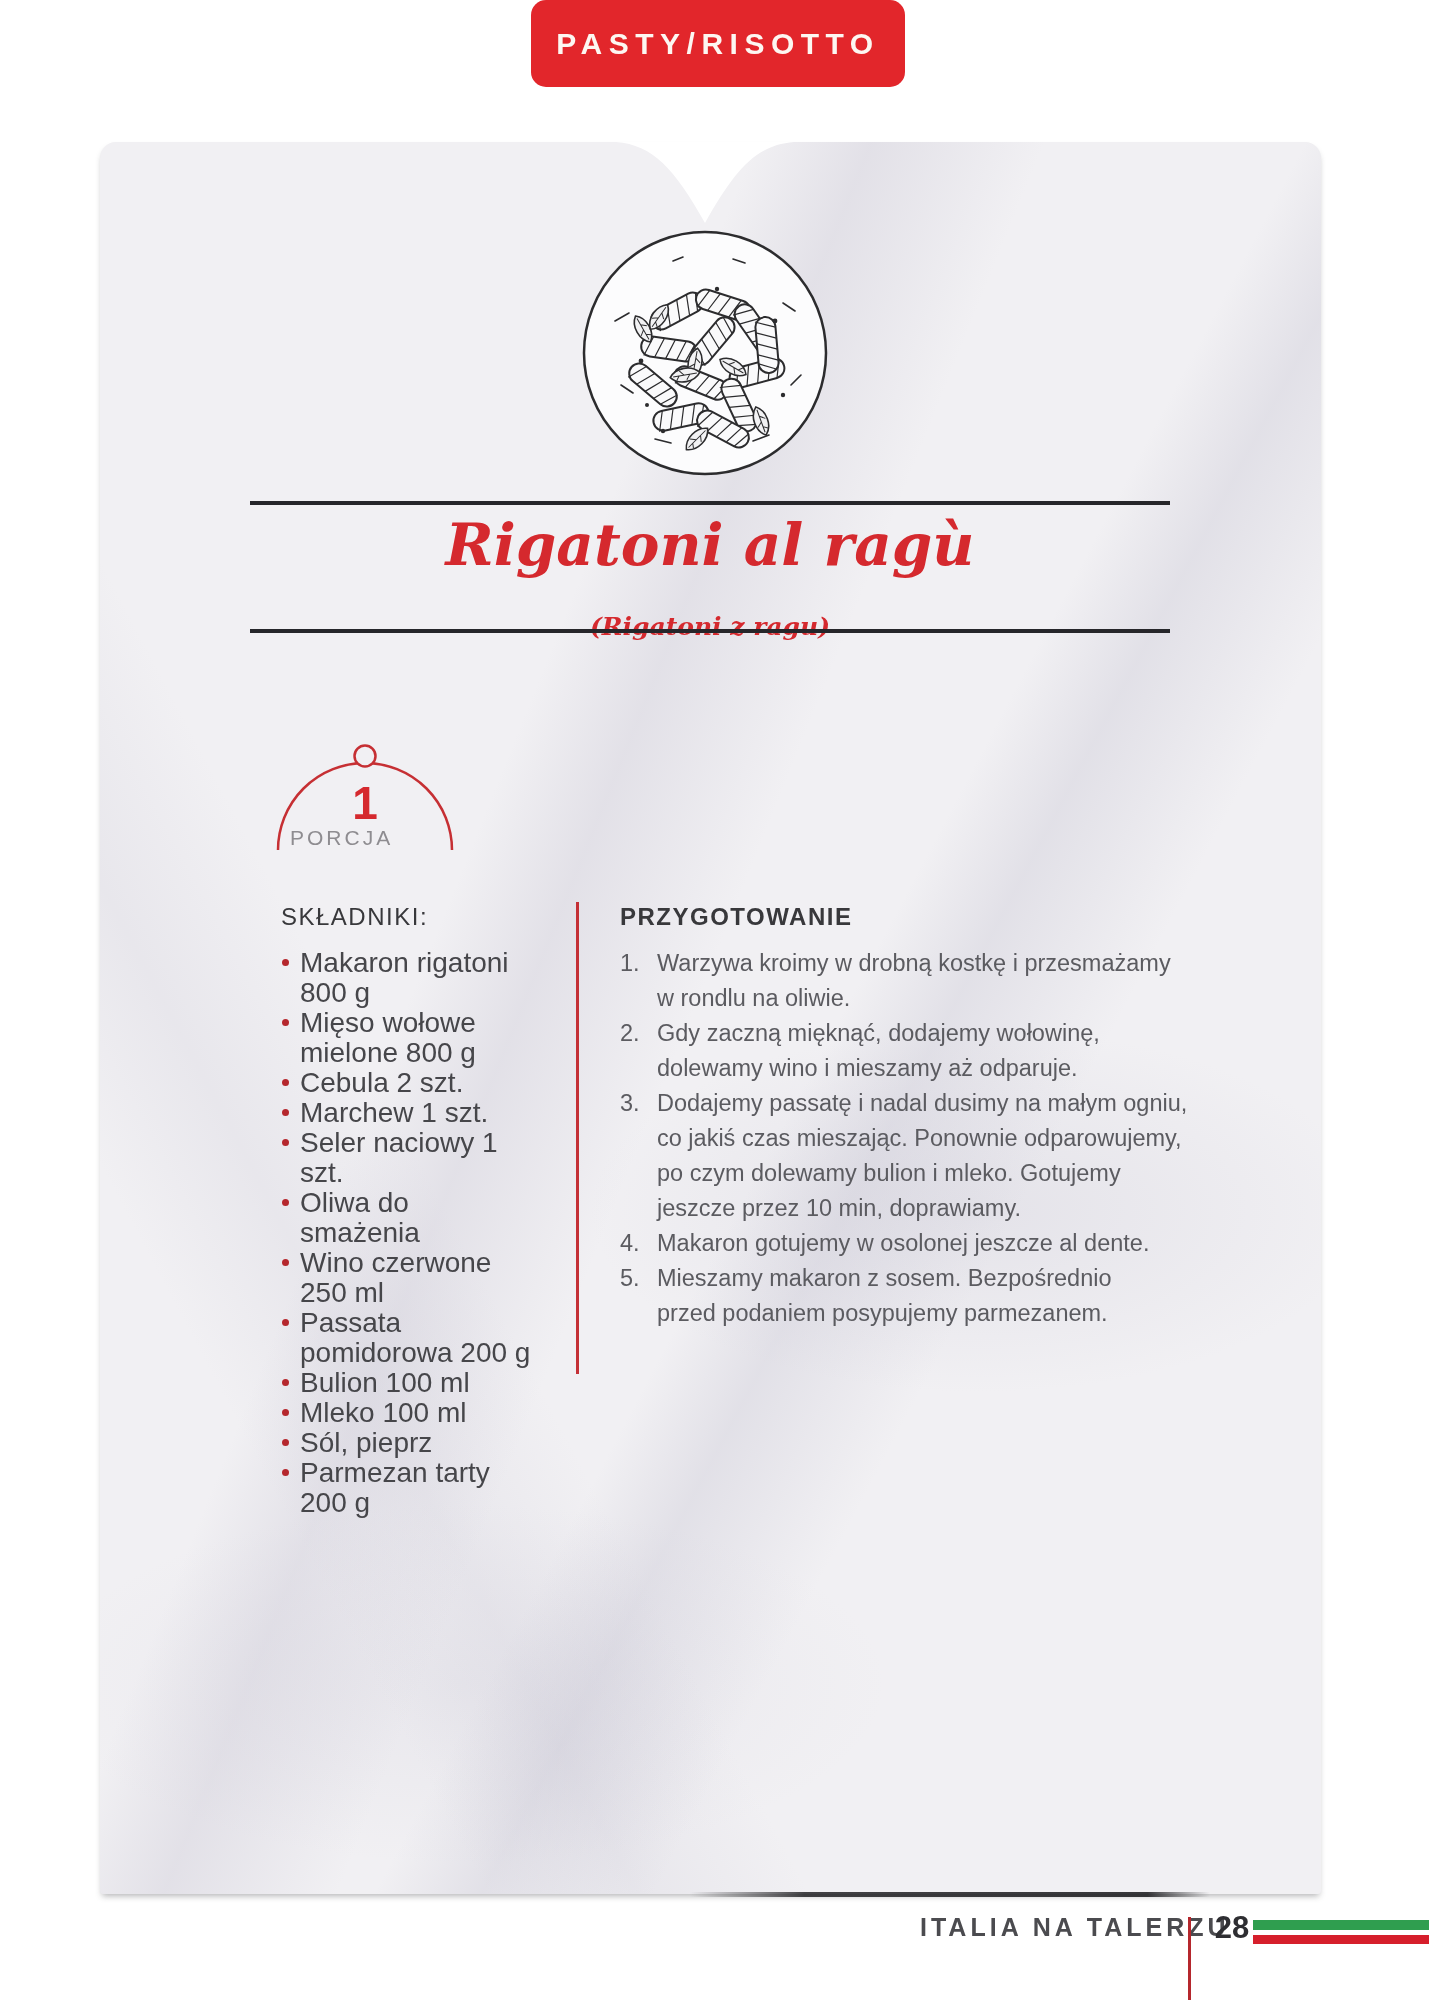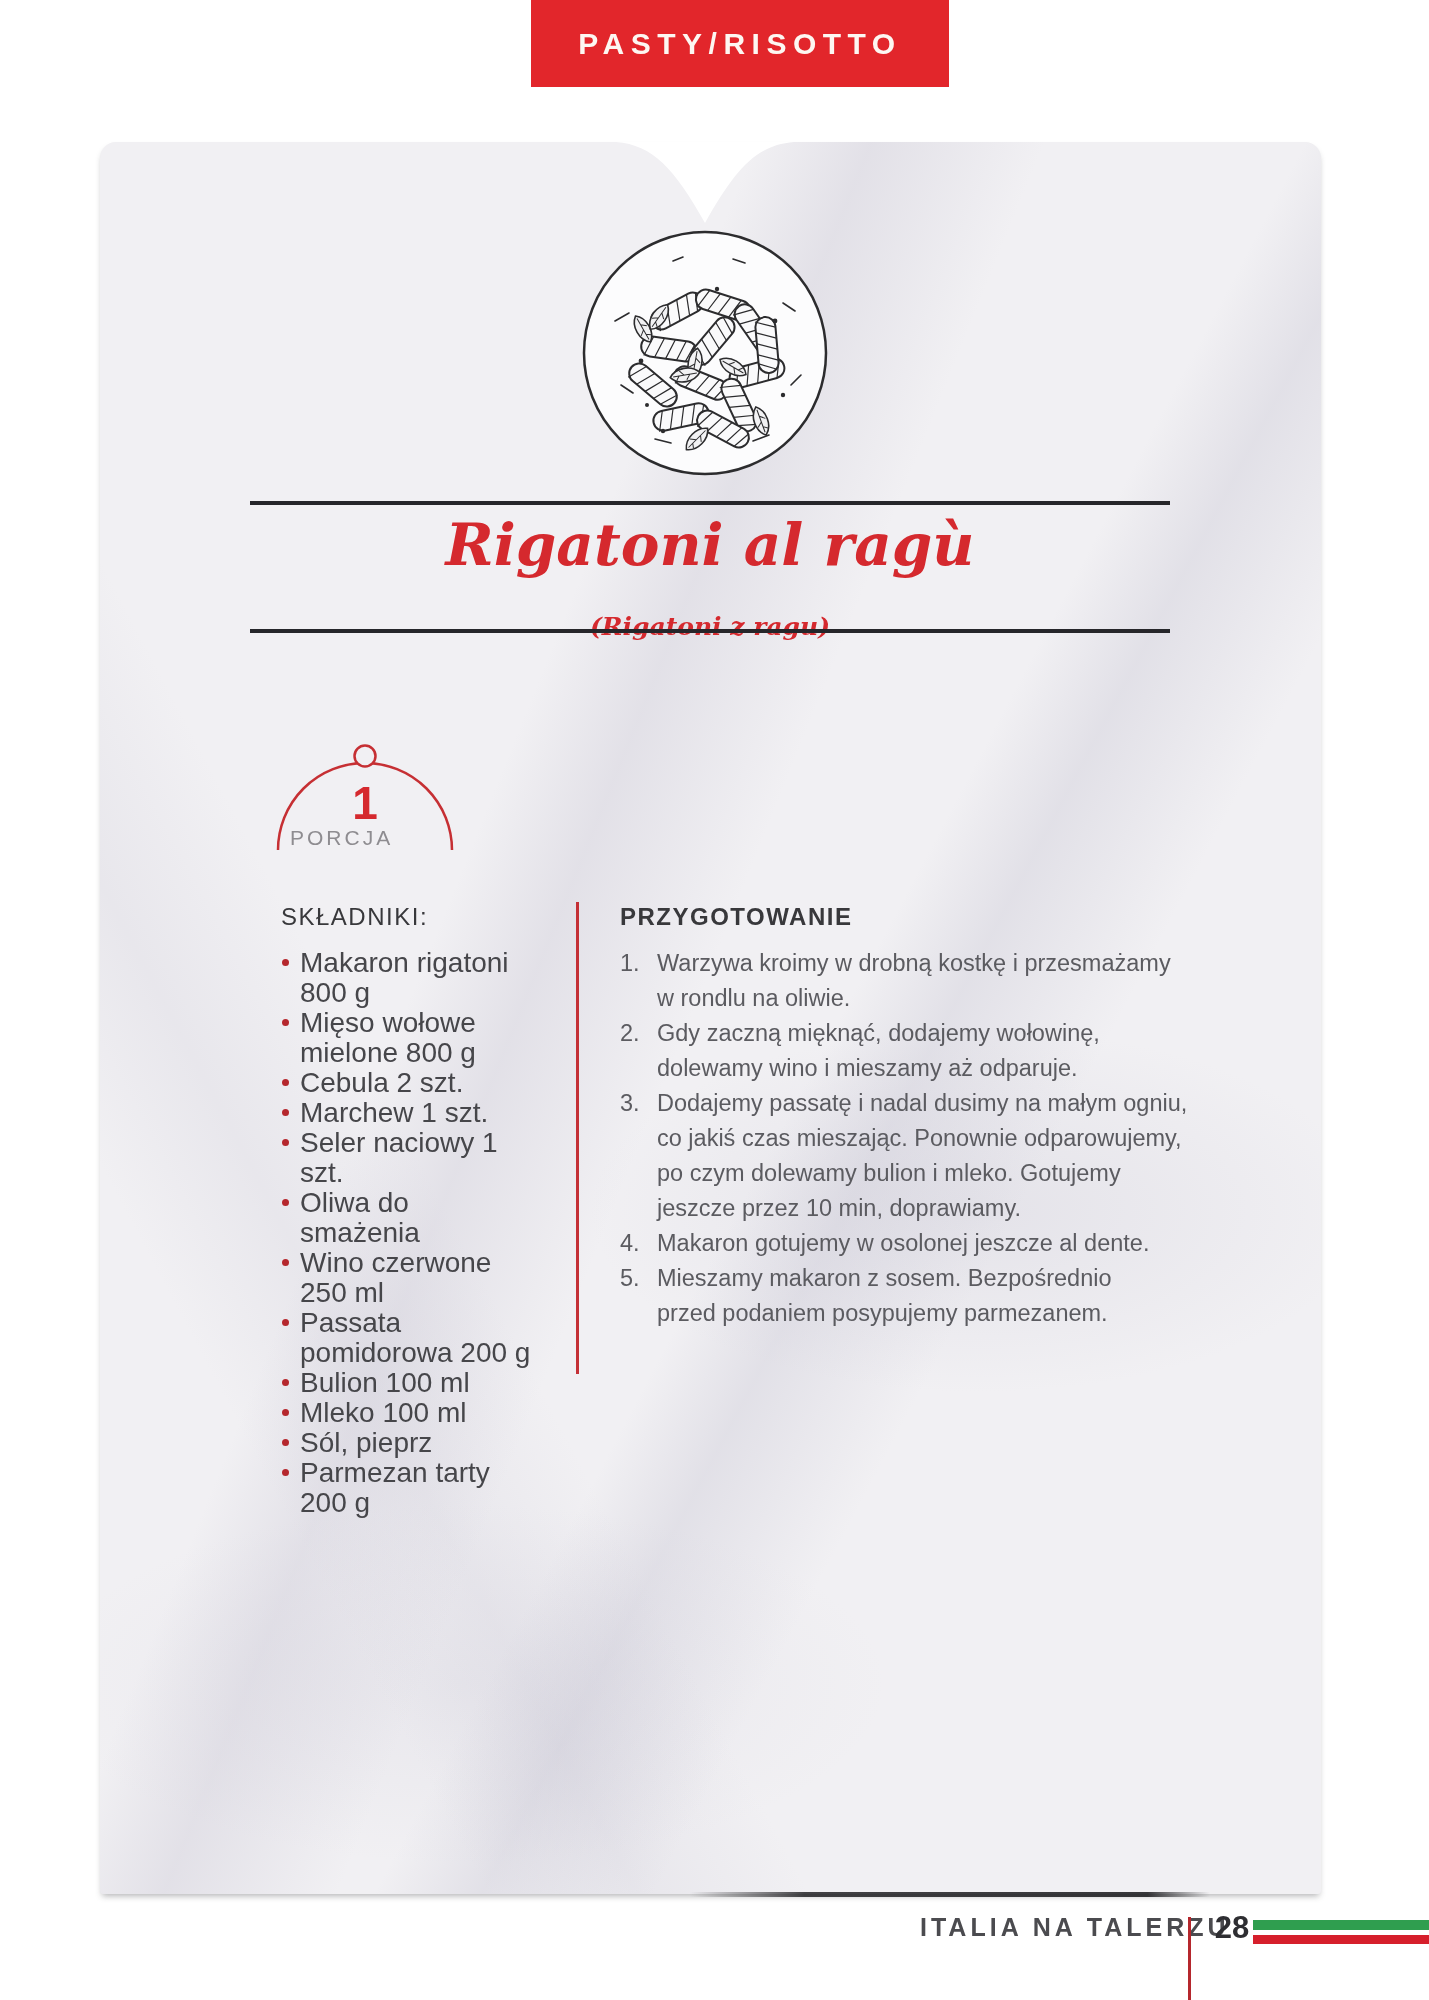--- a/index.html
+++ b/index.html
@@ -8,22 +8,22 @@
     --line-red:#c43036;
     --flag-green:#2f9e4f;
     --flag-red:#d61f2c;
   }
   *{margin:0;padding:0;box-sizing:border-box;}
   html,body{background:#ffffff;}
   body{font-family:"Liberation Sans", sans-serif;}
   .page{position:relative;width:1429px;height:2000px;background:#ffffff;overflow:hidden;}
 
   
-  .banner{position:absolute;left:531px;top:0;width:418px;height:87px;
-    background:var(--banner-red);display:flex;align-items:center;justify-content:center;}
+  .banner{position:absolute;left:531px;top:0;width:374px;height:87px;
+    background:var(--banner-red);display:flex;align-items:center;justify-content:center;border-radius:15px;}
   .banner span{color:#fdf7f2;font-weight:bold;font-size:30px;letter-spacing:6.5px;}
 
   
   .card{position:absolute;left:100px;top:142px;width:1221px;height:1752px;
     border-radius:16px 16px 3px 3px;
     background:
       linear-gradient(112deg, transparent 34%, rgba(199,196,210,0.35) 40%, transparent 49%),
       linear-gradient(118deg, transparent 56%, rgba(186,184,201,0.28) 61%, transparent 69%),
       linear-gradient(62deg, transparent 18%, rgba(205,203,215,0.25) 25%, transparent 33%),
       radial-gradient(600px 280px at 72% 61%, rgba(195,193,208,0.28), transparent 65%),

